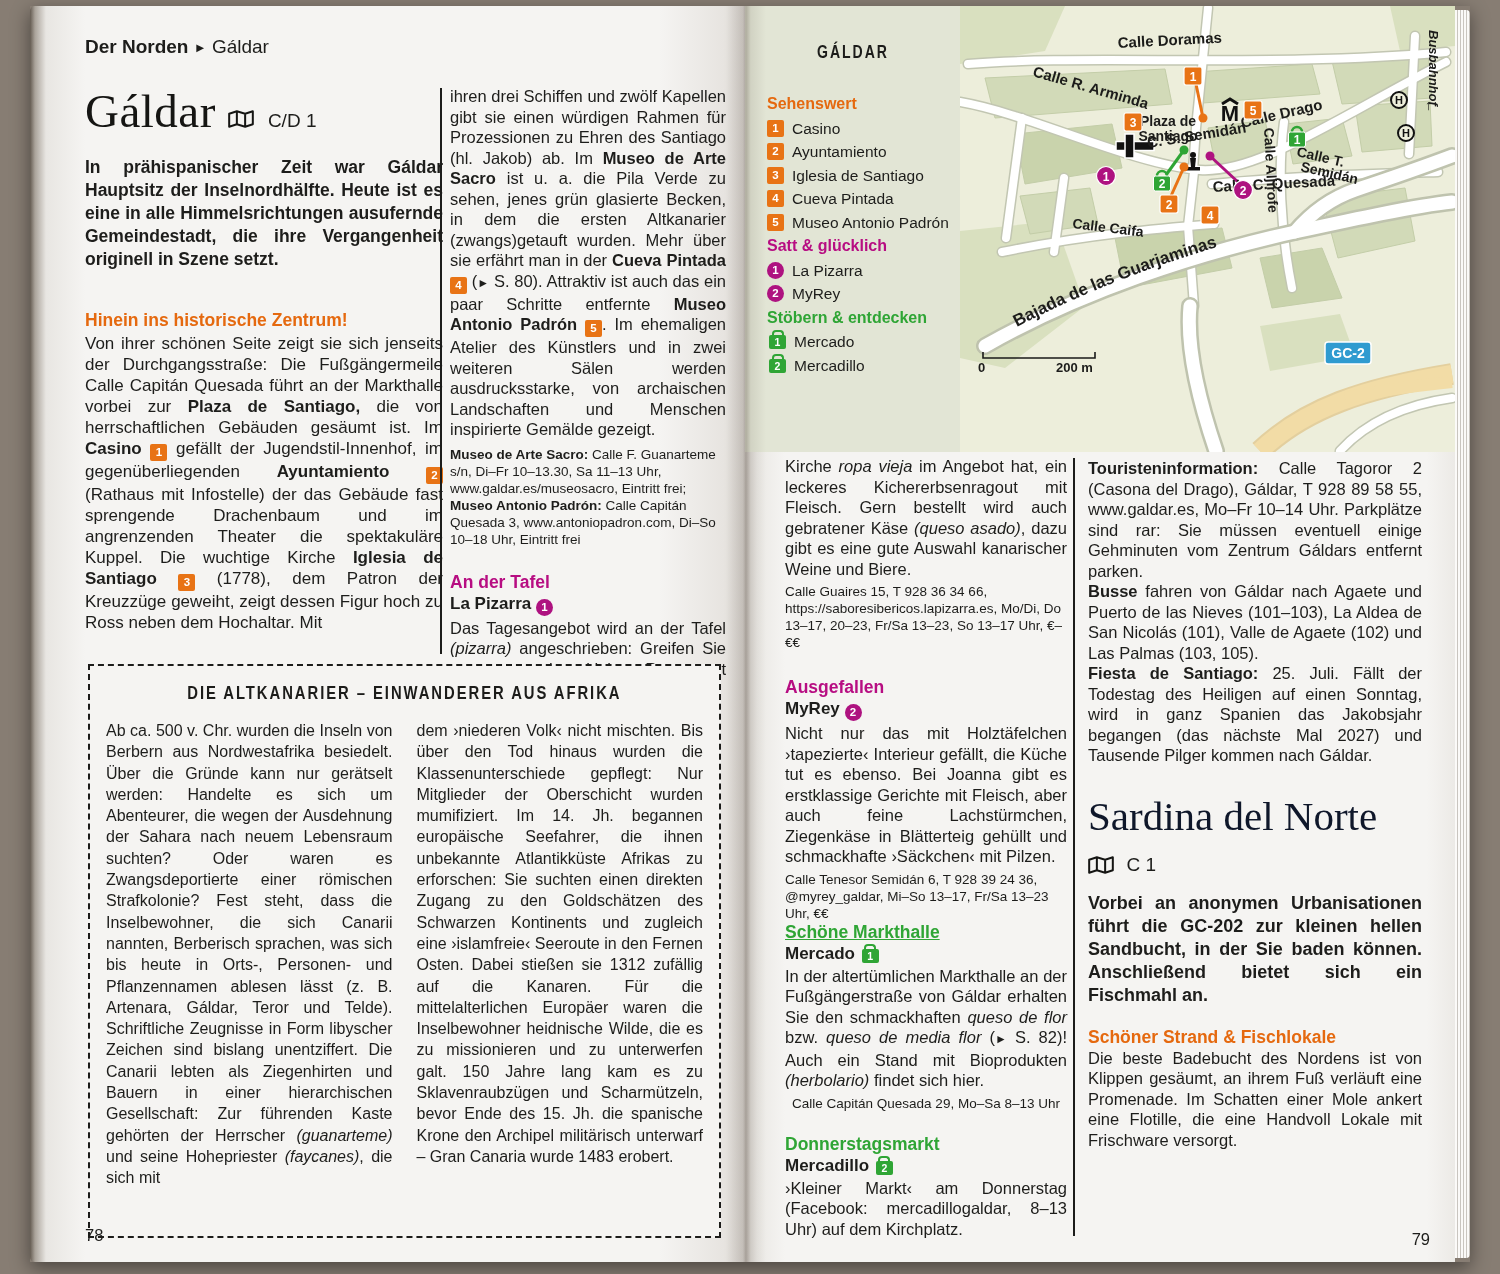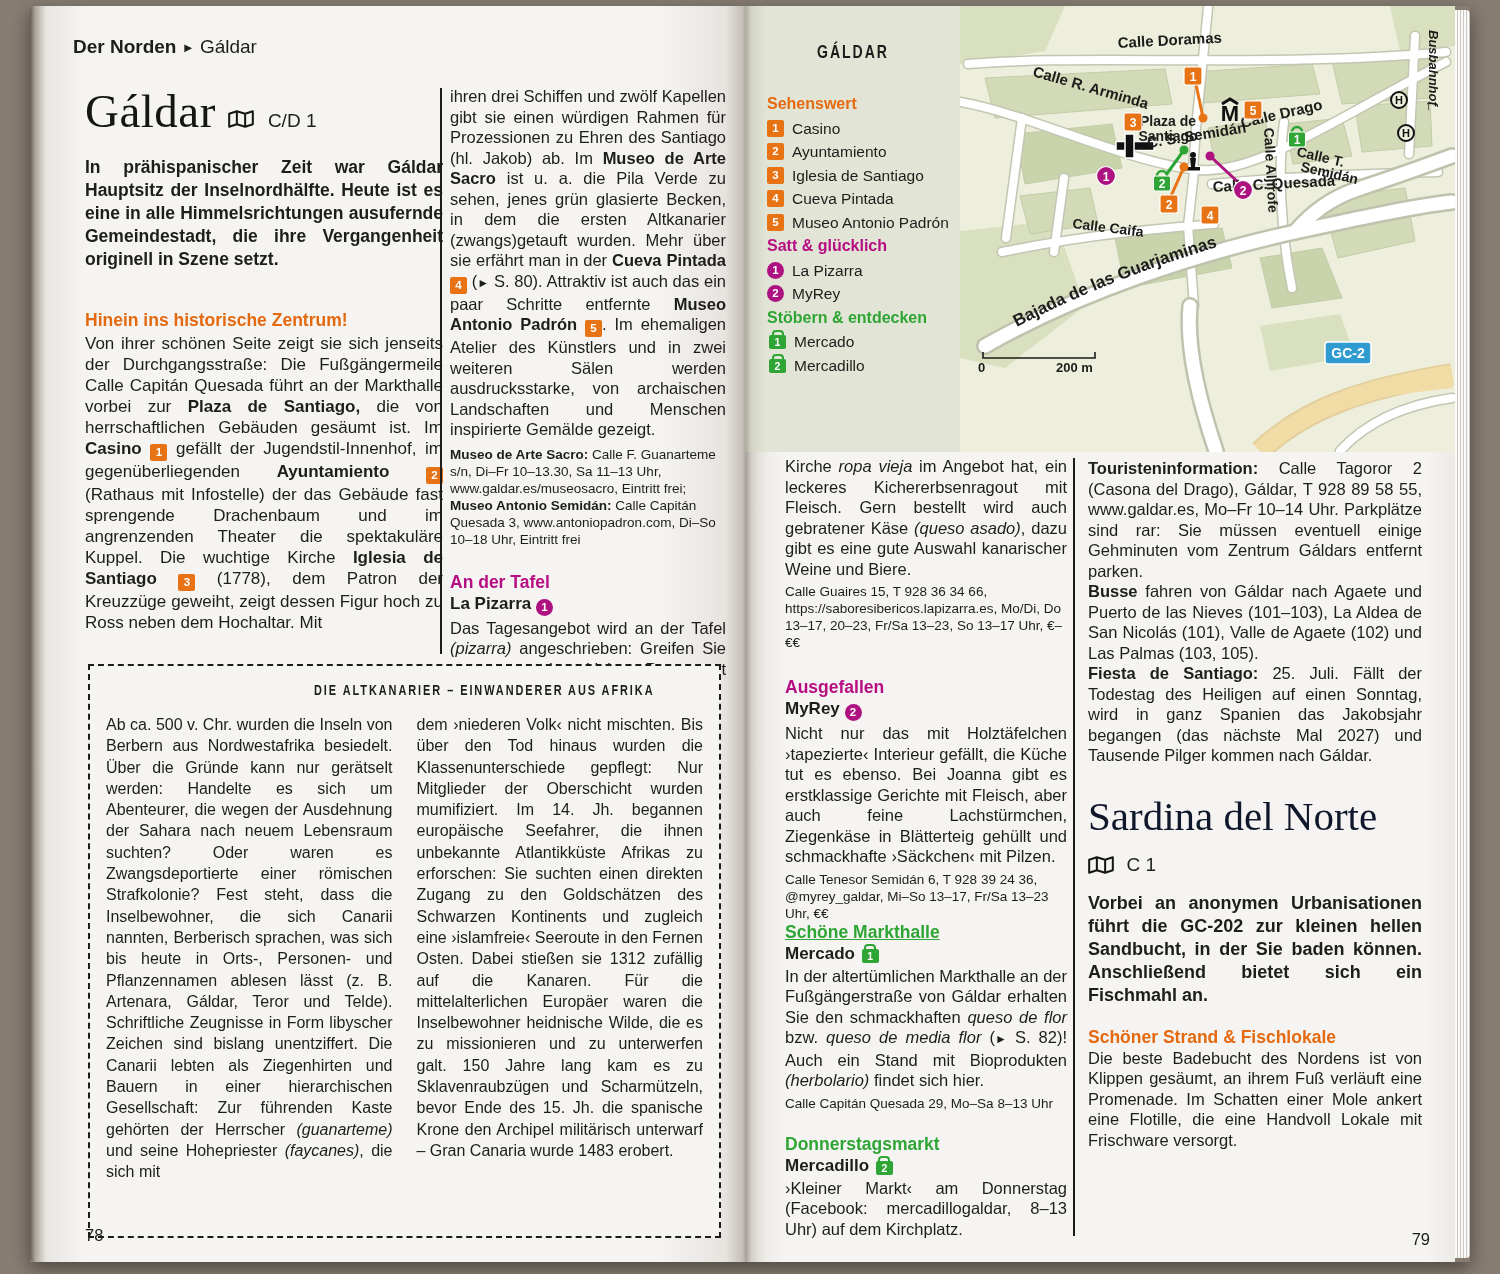--- a/index.html
+++ b/index.html
@@ -9,21 +9,21 @@
   .page-left{position:absolute;left:0;top:0;width:715px;height:1256px;border-radius:5px 0 0 5px;
      background:linear-gradient(to right,#655c52 0,#aaa39a 5px,#e8e6e2 16px,#f5f4f2 55px,#f5f4f2 88%,#e7e4e0 97%,#d9d5d0 100%);}
   .page-right{position:absolute;left:715px;top:0;width:710px;height:1256px;
      background:linear-gradient(to right,#d5d1cb 0,#ebe9e5 12px,#f5f4f2 40px,#f5f4f2 96%,#eceae6 100%);}
   .page-stack{position:absolute;left:1425px;top:4px;width:15px;height:1248px;border-radius:0 4px 4px 0;
      background:repeating-linear-gradient(to right,#fbfaf8 0,#fbfaf8 2px,#c9c5bf 2px,#c9c5bf 3px);}
   .spine-shadow{position:absolute;left:696px;top:0;width:40px;height:1256px;pointer-events:none;
      background:linear-gradient(to right,rgba(0,0,0,0) 0,rgba(60,45,35,.14) 42%,rgba(60,45,35,.30) 50%,rgba(60,45,35,.10) 62%,rgba(0,0,0,0) 100%);}
 
   
-  .runhead{position:absolute;left:43px;top:30px;font-size:19px;}
+  .runhead{position:absolute;left:55px;top:30px;font-size:19px;}
   .runhead b{font-weight:bold;}
   .arrow-sep{font-size:13px;vertical-align:1px;}
   .title-row{position:absolute;left:55px;top:78px;}
   .title-serif{font-family:"Liberation Serif","DejaVu Serif",serif;font-size:47px;color:#151513;letter-spacing:.5px;}
   .mapref{font-size:19px;margin-left:14px;}
   .map-glyph{display:inline-block;vertical-align:-1px;margin-left:12px;}
   .lead{position:absolute;left:55px;top:150px;width:358px;font-weight:bold;font-size:17.5px;line-height:23px;text-align:justify;}
   .h-orange{color:#e5690f;font-weight:bold;font-size:17.5px;}
   .h-mag{color:#b70d82;font-weight:bold;font-size:17.5px;}
   .h-green{color:#2fa535;font-weight:bold;font-size:17.5px;}
@@ -40,21 +40,21 @@
   .bcirc{display:inline-block;width:17px;height:17px;background:#ae1280;color:#fff;font-weight:bold;font-size:11.5px;
        line-height:17px;text-align:center;border-radius:50%;vertical-align:-2px;}
   .bbag{display:inline-block;position:relative;width:17px;height:14px;background:#2fa535;color:#fff;font-weight:bold;
        font-size:10.5px;line-height:14px;text-align:center;border-radius:2px;vertical-align:-1px;margin-left:2px;}
   .bbag .hdl{position:absolute;top:-5px;left:50%;transform:translateX(-50%);width:8px;height:6px;
        border:2px solid #2fa535;border-bottom:none;border-radius:4px 4px 0 0;}
 
   
   .akbox{position:absolute;left:58px;top:658px;width:633px;height:574px;border:2.5px dashed #1c1c1a;box-sizing:border-box;
         padding:16px 16px 0 16px;background:#f5f4f2;}
-  .akbox-title{text-align:right;font-size:14px;margin-bottom:16px;white-space:nowrap;}
+  .akbox-title{text-align:center;font-size:19px;margin-bottom:16px;white-space:nowrap;}
   .cond{display:inline-block;transform:scaleX(.78);transform-origin:center;letter-spacing:2.5px;font-weight:bold;color:#1c1c1a;}
   .akcols{display:flex;gap:24px;}
   .akcol{width:50%;font-size:16px;line-height:21.3px;text-align:justify;}
 
   .pagenum{position:absolute;font-size:16.5px;}
 
   
   .sb-panel{position:absolute;left:715px;top:0;width:215px;height:446px;background:#e2e5d5;}
   .sb-title{position:absolute;left:715px;top:36px;width:215px;text-align:center;font-size:18px;}
   .sb{position:absolute;left:737px;top:88px;width:186px;font-size:15.5px;line-height:20.5px;}
@@ -103,21 +103,21 @@
 
     <div class="col-abs" style="left:55px;top:304px;width:358px;">
       <div class="h-orange">Hinein ins historische Zentrum!</div>
       <div class="body-p" style="margin-top:2px;">Von ihrer schönen Seite zeigt sie sich jenseits der Durchgangsstraße: Die Fußgängermeile Calle Capitán Quesada führt an der Markthalle vorbei zur <b>Plaza de Santiago,</b> die von herrschaftlichen Gebäuden gesäumt ist. Im <b>Casino</b> <span class="bsq">1</span> gefällt der Jugendstil-Innenhof, im gegenüberliegenden <b>Ayuntamiento</b> <span class="bsq">2</span> (Rathaus mit Infostelle) der das Gebäude fast sprengende Drachenbaum und im angrenzenden Theater die spektakuläre Kuppel. Die wuchtige Kirche <b>Iglesia de Santiago</b> <span class="bsq">3</span> (1778), dem Patron der Kreuzzüge geweiht, zeigt dessen Figur hoch zu Ross neben dem Hochaltar. Mit</div>
     </div>
 
     <div class="vrule" style="left:410px;top:82px;height:566px;"></div>
 
     <div class="col-abs" style="left:420px;top:80px;width:276px;">
       <div class="body-p2">ihren drei Schiffen und zwölf Kapellen gibt sie einen würdigen Rahmen für Prozessionen zu Ehren des Santiago (hl. Jakob) ab. Im <b>Museo de Arte Sacro</b> ist u. a. die Pila Verde zu sehen, jenes grün glasierte Becken, in dem die ersten Altkanarier (zwangs)getauft wurden. Mehr über sie erfährt man in der <b>Cueva Pintada</b> <span class="bsq">4</span> (<span class="ref">►</span> S. 80). Attraktiv ist auch das ein paar Schritte entfernte <b>Museo Antonio Padrón</b> <span class="bsq">5</span>. Im ehemaligen Atelier des Künstlers und in zwei weiteren Sälen werden ausdrucksstarke, von archaischen Landschaften und Menschen inspirierte Gemälde gezeigt.</div>
-      <div class="info" style="margin-top:6px;"><b>Museo de Arte Sacro:</b> Calle F. Guanarteme s/n, Di–Fr 10–13.30, Sa 11–13 Uhr, www.galdar.es/museosacro, Eintritt frei; <b>Museo Antonio Semidán:</b> Calle Capitán Quesada 3, www.antoniopadron.com, Di–So 10–18 Uhr, Eintritt frei</div>
+      <div class="info" style="margin-top:6px;"><b>Museo de Arte Sacro:</b> Calle F. Guanarteme s/n, Di–Fr 10–13.30, Sa 11–13 Uhr, www.galdar.es/museosacro, Eintritt frei; <b>Museo Antonio Padrón:</b> Calle Capitán Quesada 3, www.antoniopadron.com, Di–So 10–18 Uhr, Eintritt frei</div>
       <div class="h-mag" style="margin-top:24px;">An der Tafel</div>
       <div class="poi-name">La Pizarra <span class="bcirc">1</span></div>
       <div class="body-p2">Das Tagesangebot wird an der Tafel <i>(pizarra)</i> angeschrieben: Greifen Sie zu, wenn das kleine Restaurant neben der</div>
     </div>
 
     <div class="akbox">
       <div class="akbox-title"><span class="cond">DIE ALTKANARIER – EINWANDERER AUS AFRIKA</span></div>
       <div class="akcols">
         <div class="akcol">Ab ca. 500 v. Chr. wurden die Inseln von Berbern aus Nordwestafrika besiedelt. Über die Gründe kann nur gerätselt werden: Handelte es sich um Abenteurer, die wegen der Ausdehnung der Sahara nach neuem Lebensraum suchten? Oder waren es Zwangsdeportierte einer römischen Strafkolonie? Fest steht, dass die Inselbewohner, die sich Canarii nannten, Berberisch sprachen, was sich bis heute in Orts-, Personen- und Pflanzennamen ablesen lässt (z. B. Artenara, Gáldar, Teror und Telde). Schriftliche Zeugnisse in Form libyscher Zeichen sind bislang unentziffert. Die Canarii lebten als Ziegenhirten und Bauern in einer hierarchischen Gesellschaft: Zur führenden Kaste gehörten der Herrscher <i>(guanarteme)</i> und seine Hohepriester <i>(faycanes)</i>, die sich mit</div>
         <div class="akcol">dem ›niederen Volk‹ nicht mischten. Bis über den Tod hinaus wurden die Klassenunterschiede gepflegt: Nur Mitglieder der Oberschicht wurden mumifiziert. Im 14. Jh. begannen europäische Seefahrer, die ihnen unbekannte Atlantikküste Afrikas zu erforschen: Sie suchten einen direkten Zugang zu den Goldschätzen des Schwarzen Kontinents und zugleich eine ›islamfreie‹ Seeroute in den Fernen Osten. Dabei stießen sie 1312 zufällig auf die Kanaren. Für die mittelalterlichen Europäer waren die Inselbewohner heidnische Wilde, die es zu missionieren und zu unterwerfen galt. 150 Jahre lang kam es zu Sklavenraubzügen und Scharmützeln, bevor Ende des 15. Jh. die spanische Krone den Archipel militärisch unterwarf – Gran Canaria wurde 1483 erobert.</div>
@@ -336,21 +336,21 @@
   <div class="col-abs" style="left:755px;top:450px;width:282px;">
     <div class="body-p2">Kirche <i>ropa vieja</i> im Angebot hat, ein leckeres Kichererbsenragout mit Fleisch. Gern bestellt wird auch gebratener Käse <i>(queso asado)</i>, dazu gibt es eine gute Auswahl kanarischer Weine und Biere.</div>
     <div class="info" style="margin-top:4px;">Calle Guaires 15, T 928 36 34 66, https://saboresibericos.lapizarra.es, Mo/Di, Do 13–17, 20–23, Fr/Sa 13–23, So 13–17 Uhr, €–€€</div>
     <div class="h-mag" style="margin-top:26px;">Ausgefallen</div>
     <div class="poi-name">MyRey <span class="bcirc">2</span></div>
     <div class="body-p2">Nicht nur das mit Holztäfelchen ›tapezierte‹ Interieur gefällt, die Küche tut es ebenso. Bei Joanna gibt es erstklassige Gerichte mit Fleisch, aber auch feine Lachstürmchen, Ziegenkäse in Blätterteig gehüllt und schmackhafte ›Säckchen‹ mit Pilzen.</div>
     <div class="info" style="margin-top:4px;">Calle Tenesor Semidán 6, T 928 39 24 36, @myrey_galdar, Mi–So 13–17, Fr/Sa 13–23 Uhr, €€</div>
     <div class="h-green" style="text-decoration:underline;">Schöne Markthalle</div>
     <div class="poi-name">Mercado <span class="bbag"><i class="hdl"></i>1</span></div>
     <div class="body-p2">In der altertümlichen Markthalle an der Fußgängerstraße von Gáldar erhalten Sie den schmackhaften <i>queso de flor</i> bzw. <i>queso de media flor</i> (<span class="ref">►</span> S. 82)! Auch ein Stand mit Bioprodukten <i>(herbolario)</i> findet sich hier.</div>
-    <div class="info" style="margin-top:4px;">Calle Capitán Quesada 29, Mo–Sa 8–13 Uhr</div>
+    <div class="info" style="margin-top:4px;text-align:center;">Calle Capitán Quesada 29, Mo–Sa 8–13 Uhr</div>
     <div class="h-green" style="margin-top:22px;">Donnerstagsmarkt</div>
     <div class="poi-name">Mercadillo <span class="bbag"><i class="hdl"></i>2</span></div>
     <div class="body-p2">›Kleiner Markt‹ am Donnerstag (Facebook: mercadillogaldar, 8–13 Uhr) auf dem Kirchplatz.</div>
   </div>
 
   <div class="vrule" style="left:1043px;top:452px;height:778px;"></div>
 
   <div class="col-abs" style="left:1058px;top:450px;width:334px;">
     <div class="body-p2" style="margin-top:2px;"><b>Touristeninformation:</b> Calle Tagoror 2 (Casona del Drago), Gáldar, T 928 89 58 55, www.galdar.es, Mo–Fr 10–14 Uhr. Parkplätze sind rar: Sie müssen eventuell einige Gehminuten vom Zentrum Gáldars entfernt parken.<br><b>Busse</b> fahren von Gáldar nach Agaete und Puerto de las Nieves (101–103), La Aldea de San Nicolás (101), Valle de Agaete (102) und Las Palmas (103, 105).<br><b>Fiesta de Santiago:</b> 25. Juli. Fällt der Todestag des Heiligen auf einen Sonntag, wird in ganz Spanien das Jakobsjahr begangen (das nächste Mal 2027) und Tausende Pilger kommen nach Gáldar.</div>
     <div class="sardina-title">Sardina del Norte</div>

